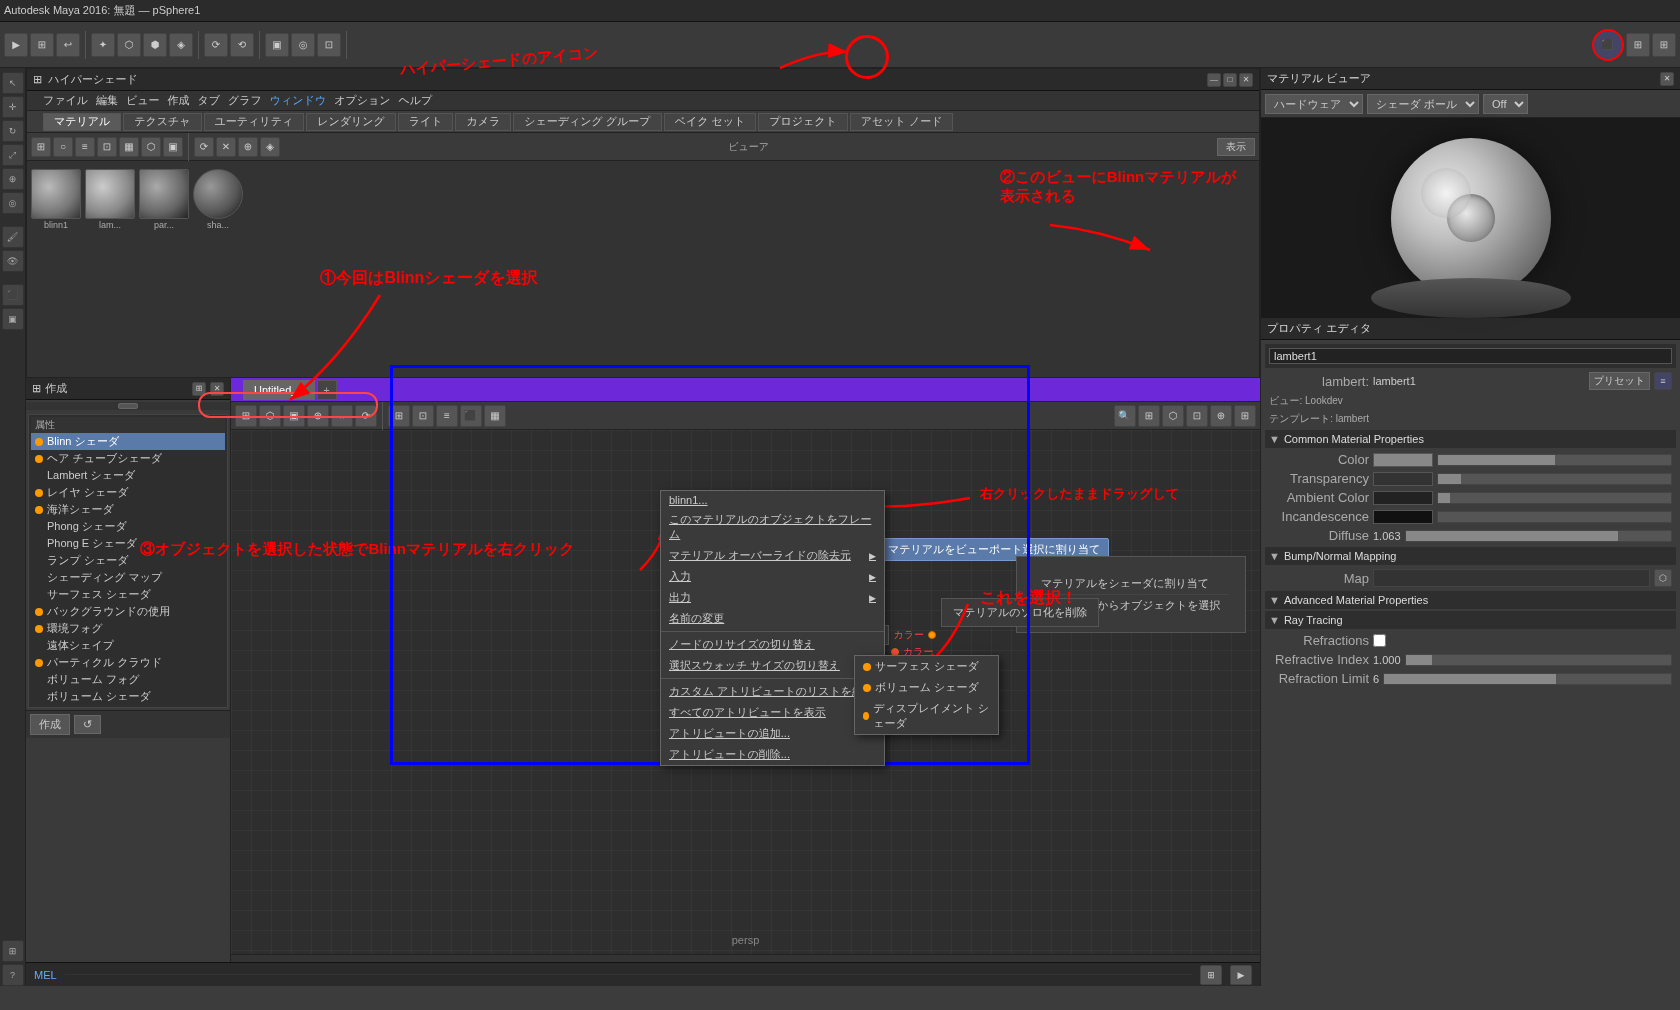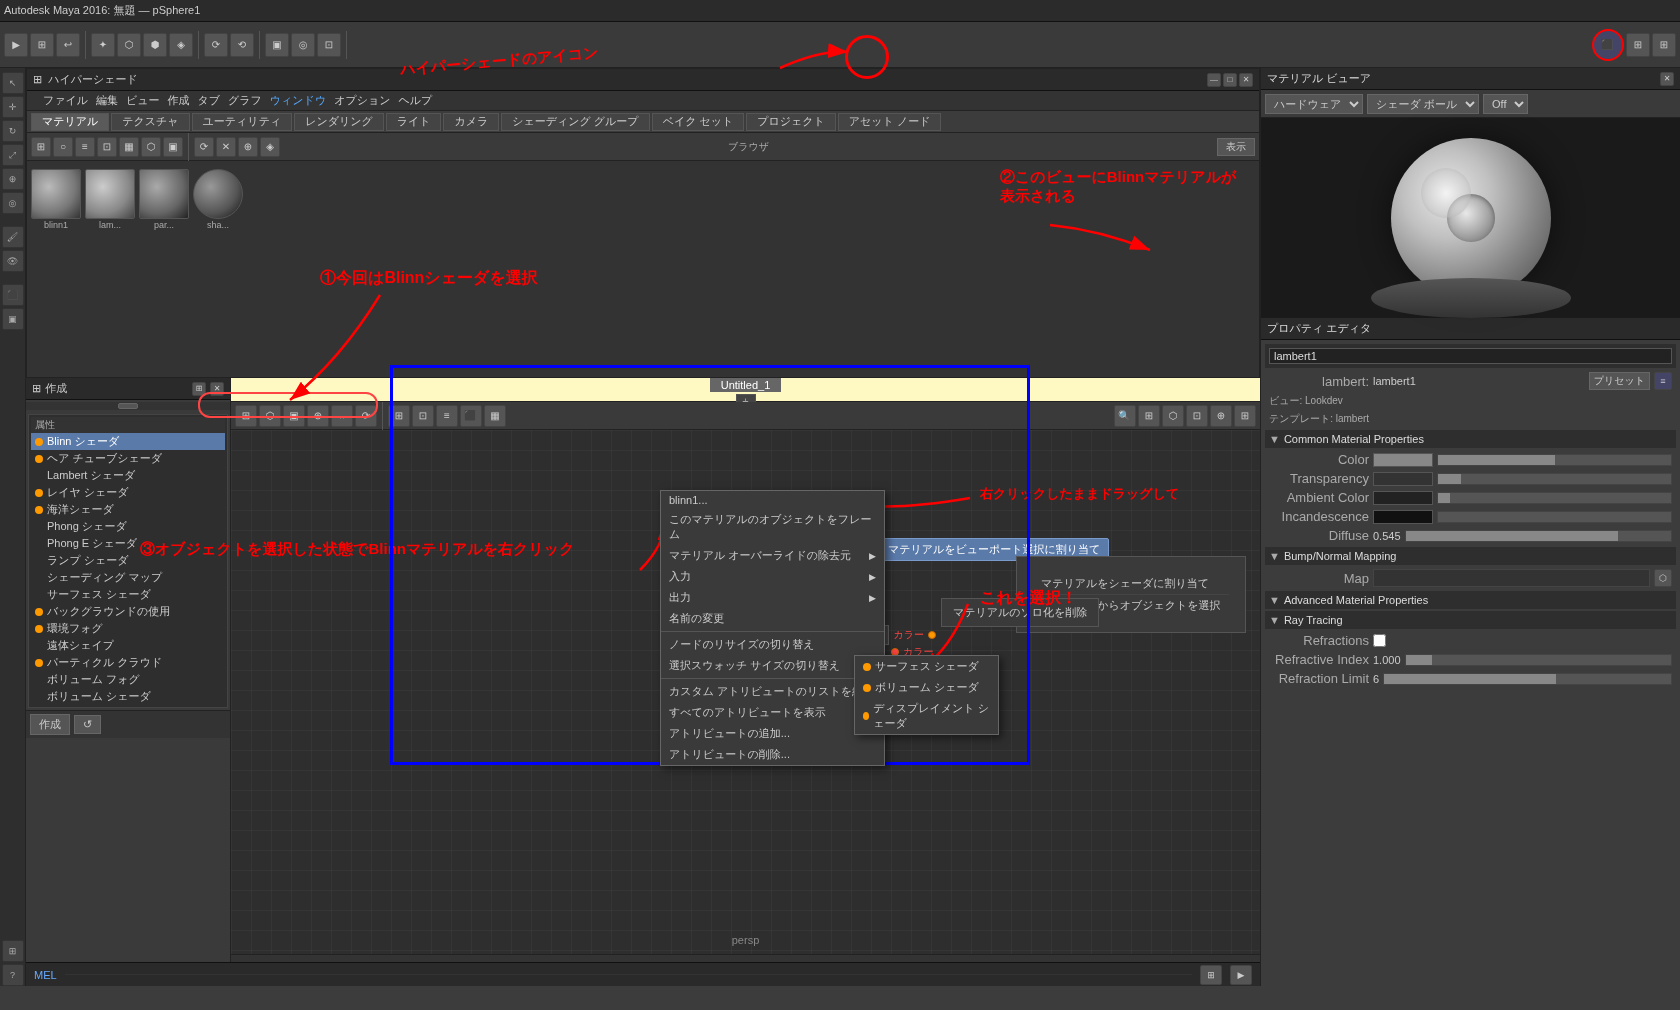--- a/index.html
+++ b/index.html
@@ -131,21 +131,21 @@
     #hypershade-menubar span {
       color: #ccc;
       font-size: 11px;
       cursor: pointer;
     }
     #hypershade-tabs {
       height: 22px;
       background: #3c3c3c;
       display: flex;
       align-items: center;
-      padding: 0 4px;
+      padding: 0 16px;
       gap: 2px;
       border-bottom: 1px solid #222;
     }
     #hypershade-toolbar {
       height: 28px;
       background: #3a3a3a;
       display: flex;
       align-items: center;
       padding: 0 4px;
       gap: 2px;
@@ -212,27 +212,26 @@
     
     #node-editor-area {
       flex: 1;
       display: flex;
       flex-direction: column;
       background: #2e2e2e;
       position: relative;
     }
     #node-editor-tabs {
       height: 24px;
-      background: #fef9c3;
+      background: #6d28d9;
       display: flex;
       align-items: center;
       padding: 0 12px;
       gap: 2px;
       border-bottom: 1px solid #222;
-      flex-direction: column;
     }
     .ne-tab {
       padding: 0 10px;
       height: 20px;
       background: #555;
       border: 1px solid #666;
       display: flex;
       align-items: center;
       cursor: pointer;
       font-size: 11px;
@@ -458,20 +457,21 @@
     
     #context-menu {
       position: absolute;
       left: 660px;
       top: 490px;
       width: 225px;
       background: #3a3a3a;
       border: 1px solid #666;
       z-index: 100;
       box-shadow: 3px 3px 8px rgba(0,0,0,0.5);
+      text-decoration: underline;
     }
     .ctx-item {
       padding: 3px 8px;
       cursor: pointer;
       font-size: 11px;
       color: #ccc;
       display: flex;
       align-items: center;
       justify-content: space-between;
     }
@@ -704,21 +704,21 @@
         <div class="toolbar-btn" style="width:20px;height:20px;">⊡</div>
         <div class="toolbar-btn" style="width:20px;height:20px;">▦</div>
         <div class="toolbar-btn" style="width:20px;height:20px;">⬡</div>
         <div class="toolbar-btn" style="width:20px;height:20px;">▣</div>
         <div class="toolbar-separator"></div>
         <div class="toolbar-btn" style="width:20px;height:20px;">⟳</div>
         <div class="toolbar-btn" style="width:20px;height:20px;">✕</div>
         <div class="toolbar-btn" style="width:20px;height:20px;">⊕</div>
         <div class="toolbar-btn" style="width:20px;height:20px;">◈</div>
         <div style="flex:1"></div>
-        <span style="color:#aaa;font-size:10px;">ブラウザ</span>
+        <span style="color:#aaa;font-size:10px;">ビューア</span>
         <div style="flex:1"></div>
         <button class="show-btn">表示</button>
       </div>
 
       <div id="hypershade-content">
         <div id="browser-panel">
           <div id="material-thumbnails">
             <div class="material-thumb">
               <div class="thumb-preview" style="background:radial-gradient(circle at 35% 35%, #bbb, #777 60%, #333);"></div>
               <span class="thumb-label">blinn1</span>
@@ -987,21 +987,21 @@
           </div>
           <div class="prop-row">
             <span class="prop-label">Incandescence</span>
             <div class="color-swatch" style="background:#111;"></div>
             <div class="prop-slider" style="flex:1;">
                 <div class="prop-slider-fill" style="width:0%;"></div>
               </div>
           </div>
           <div class="prop-row">
             <span class="prop-label">Diffuse</span>
-            <span class="prop-value">0.545</span>
+            <span class="prop-value">1.063</span>
             <div class="prop-slider" style="flex:1;">
                 <div class="prop-slider-fill" style="width:80%;"></div>
               </div>
           </div>
         </div>
 
         <div class="prop-section">
           <span class="arrow">▼</span>
           <span>Bump/Normal Mapping</span>
         </div>

